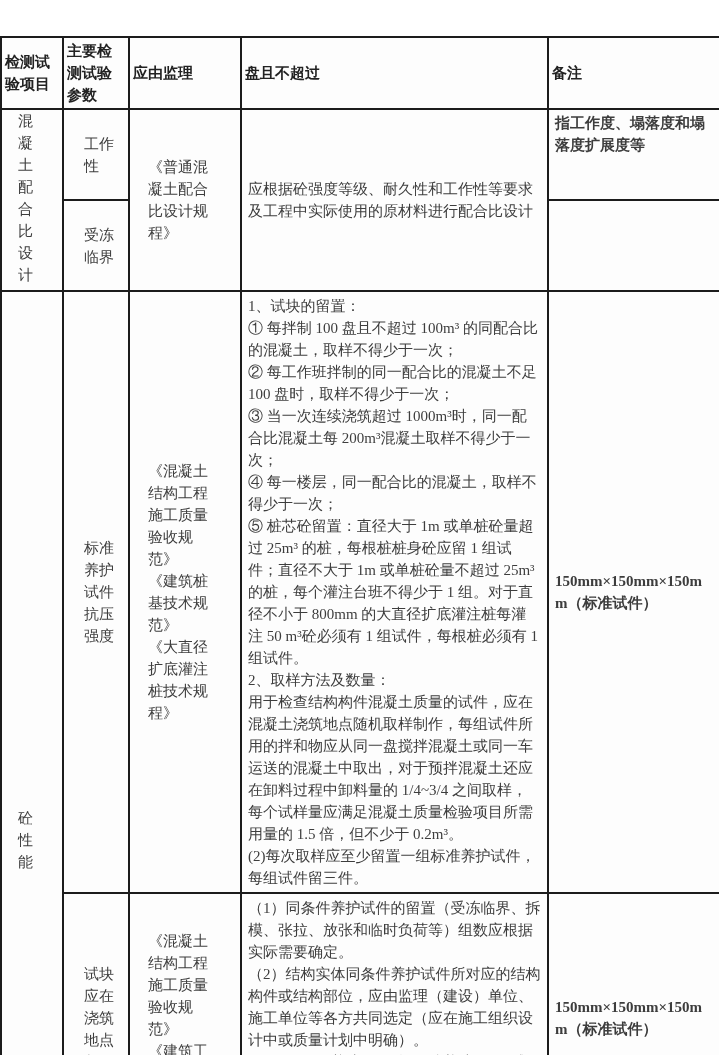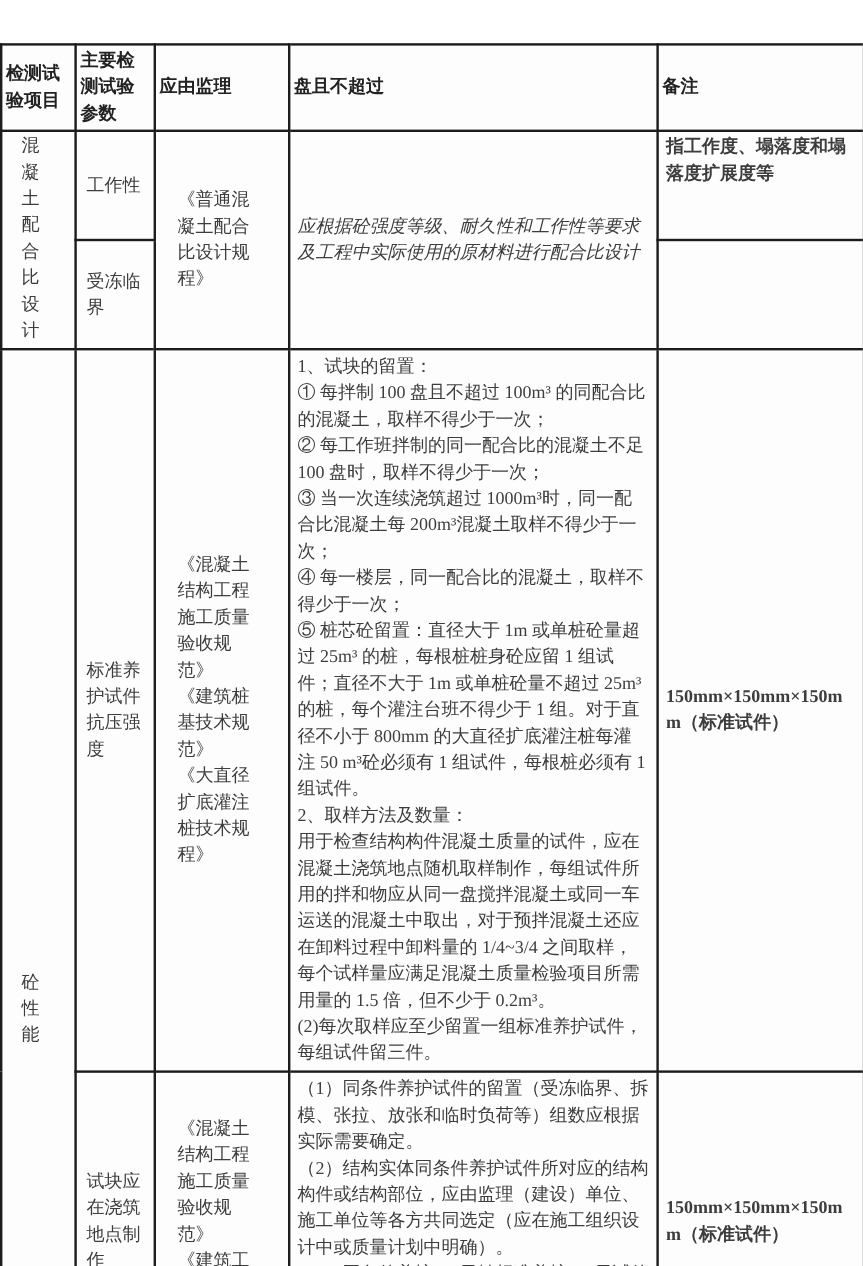--- a/index.html
+++ b/index.html
@@ -39,34 +39,34 @@
     padding: 2px 3px;
     line-height: 21px;
   }
   td.item-cell {
     vertical-align: middle;
     padding: 2px 16px;
     font-family: Liberation Mono, monospace;
   }
   td.param-cell {
     vertical-align: middle;
-    padding: 2px 4px 2px 8px;
+    padding: 2px 4px 2px 20px;
   }
   td.basis-cell {
     vertical-align: middle;
     padding: 2px 18px;
     white-space: pre-line;
   }
   td.method-cell {
     vertical-align: top;
     padding: 3px 6px;
     white-space: pre-line;
     line-height: 23px;
   }
-  td.method-cell.v-mid { vertical-align: middle; font-style: italic; }
+  td.method-cell.v-mid { vertical-align: middle; }
   td.remark-cell {
     vertical-align: middle;
     padding: 2px 6px;
     white-space: pre-line;
     font-weight: bold;
   }
   td.remark-cell.v-top { vertical-align: top; }
   
   tr.r-head   { height: 72px; }
   tr.r-work   { height: 35px; }

